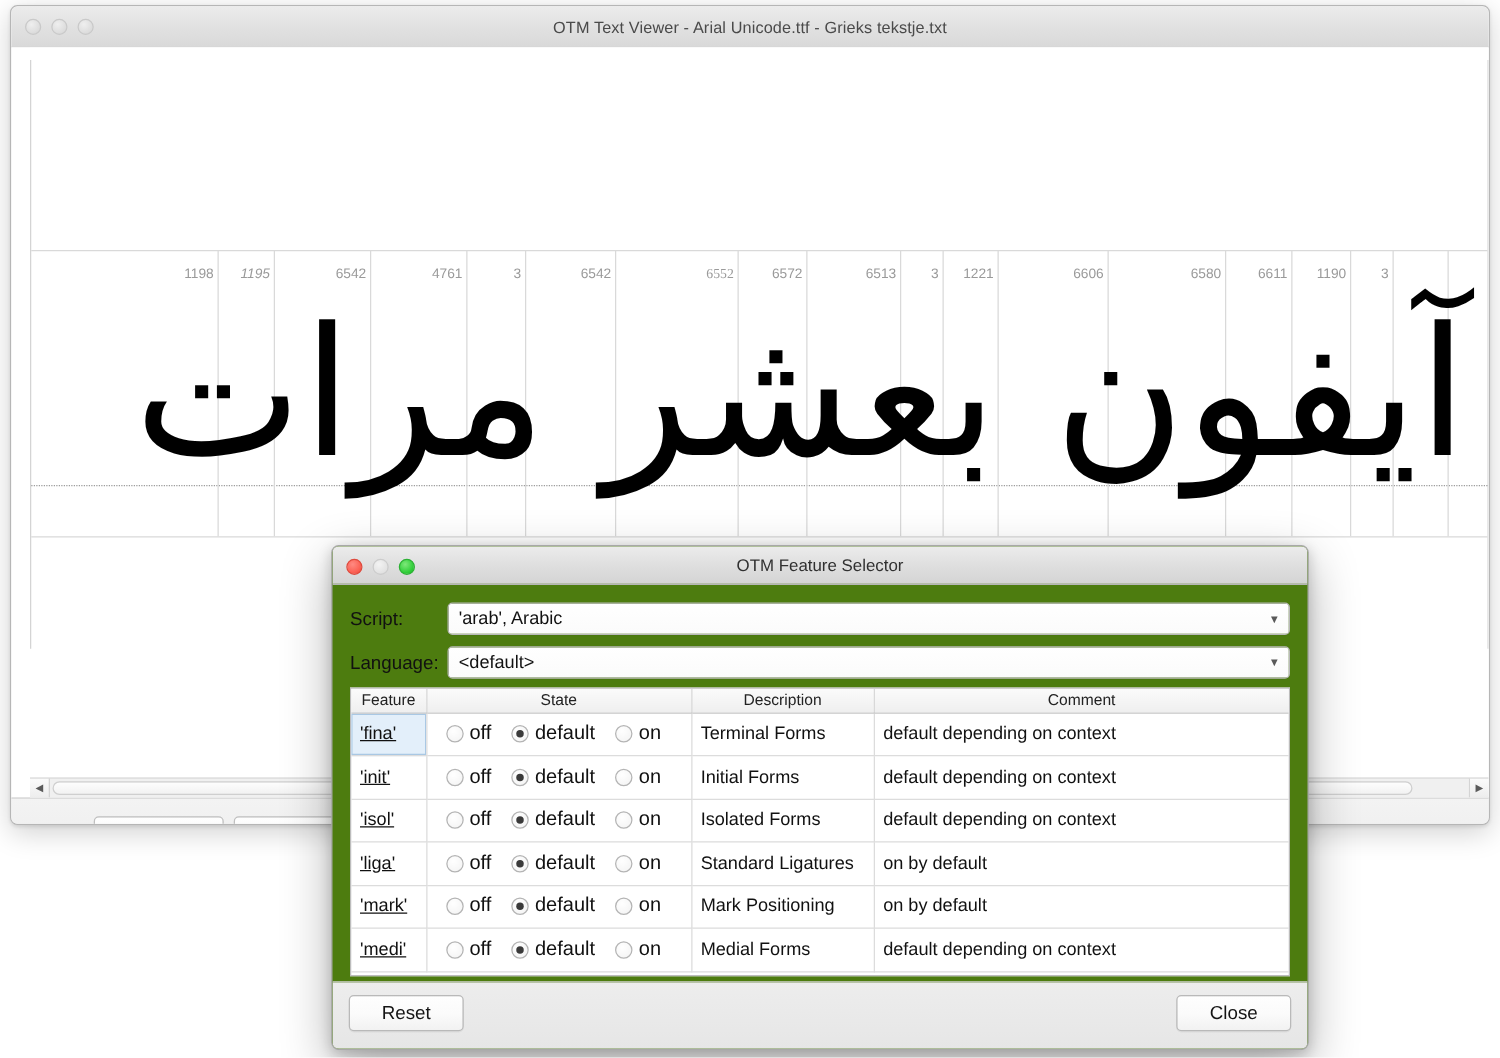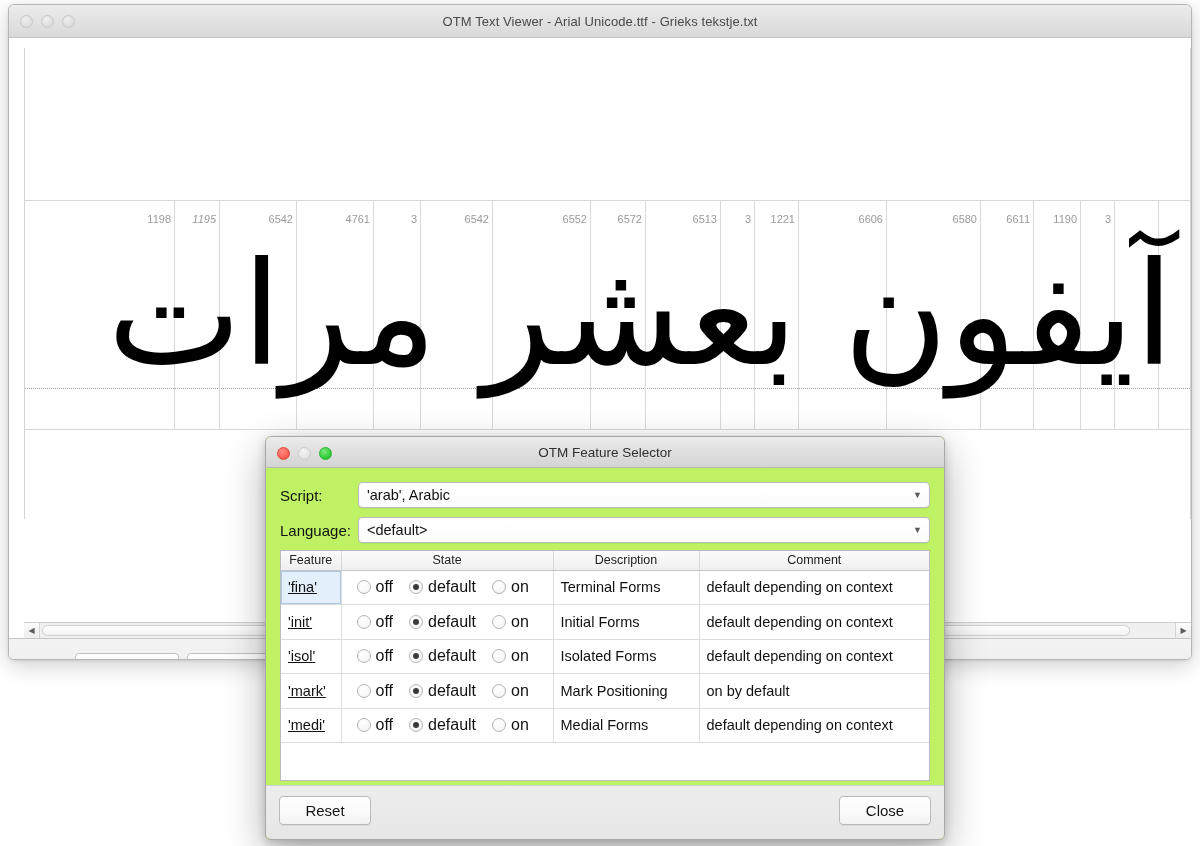--- a/index.html
+++ b/index.html
@@ -138,22 +138,22 @@
     border-radius: 4px;
     box-shadow: 0 1px 0 rgba(0,0,0,0.05);
     text-align: center;
     line-height: 26px; height: 28px;
     cursor: default;
   }
 
   
   .dialog {
     position: absolute; left: 265px; top: 436px;
-    width: 680px; height: 404px;
-    background: #bef264;
+    width: 782px; height: 404px;
+    background: #4d7c0f;
     border: 1px solid #a8a8a8;
     border-radius: 6px;
     box-shadow: 0 14px 40px rgba(0,0,0,0.30), 0 3px 10px rgba(0,0,0,0.18);
     overflow: hidden;
   }
   .dlg-titlebar {
     position: relative; height: 31px;
     background: linear-gradient(to bottom,#ececec 0%, #dfdfdf 50%, #d4d4d4 100%);
     border-bottom: 1px solid #b6b6b6;
   }
@@ -291,21 +291,21 @@
               <div class="vgrid" style="left: 1089px;"></div>
               <div class="vgrid" style="left: 1133px;"></div>
             </div>
           <div id="ticks">
               <div class="tick-label" style="left: 149px;">1198</div>
               <div class="tick-label" style="left: 194px; font-style: italic;">1195</div>
               <div class="tick-label" style="left: 271px;">6542</div>
               <div class="tick-label" style="left: 348px;">4761</div>
               <div class="tick-label" style="left: 395px;">3</div>
               <div class="tick-label" style="left: 467px;">6542</div>
-              <div class="tick-label" style="left: 565px;">6552</div>
+              <div class="tick-label" style="left: 565px; font-family: Liberation Serif, serif;">6552</div>
               <div class="tick-label" style="left: 620px;">6572</div>
               <div class="tick-label" style="left: 695px;">6513</div>
               <div class="tick-label" style="left: 729px;">3</div>
               <div class="tick-label" style="left: 773px;">1221</div>
               <div class="tick-label" style="left: 861px;">6606</div>
               <div class="tick-label" style="left: 955px;">6580</div>
               <div class="tick-label" style="left: 1008px;">6611</div>
               <div class="tick-label" style="left: 1055px;">1190</div>
               <div class="tick-label" style="left: 1089px;">3</div>
             </div>
@@ -432,20 +432,41 @@
                     <span class="radio-opt opt-on">
                       <span class="radio"></span>
                       <span class="radio-label">on</span>
                     </span>
                   </div>
                 </td>
                 <td>Isolated Forms</td>
                 <td>default depending on context</td>
               </tr>
               <tr>
+                <td class="cell-feature">'liga'</td>
+                <td>
+                  <div class="state-cell">
+                    <span class="radio-opt opt-off">
+                      <span class="radio"></span>
+                      <span class="radio-label">off</span>
+                    </span>
+                    <span class="radio-opt opt-def">
+                      <span class="radio on"></span>
+                      <span class="radio-label">default</span>
+                    </span>
+                    <span class="radio-opt opt-on">
+                      <span class="radio"></span>
+                      <span class="radio-label">on</span>
+                    </span>
+                  </div>
+                </td>
+                <td>Standard Ligatures</td>
+                <td>on by default</td>
+              </tr>
+              <tr>
                 <td class="cell-feature">'mark'</td>
                 <td>
                   <div class="state-cell">
                     <span class="radio-opt opt-off">
                       <span class="radio"></span>
                       <span class="radio-label">off</span>
                     </span>
                     <span class="radio-opt opt-def">
                       <span class="radio on"></span>
                       <span class="radio-label">default</span>

